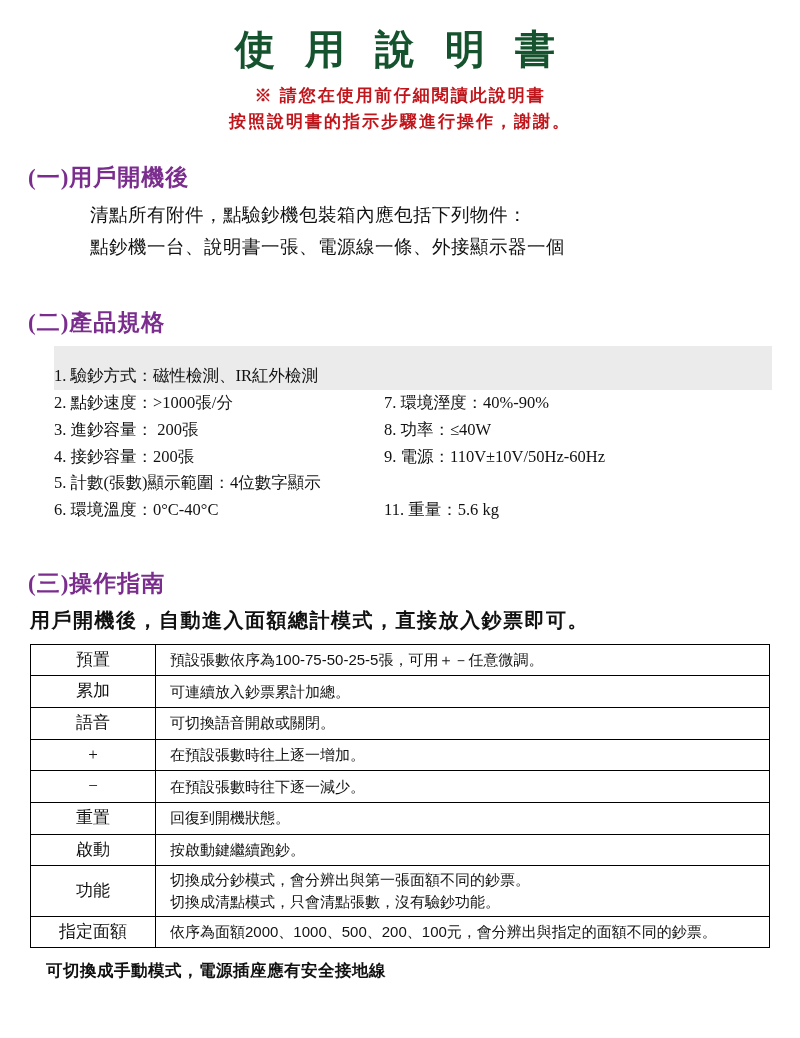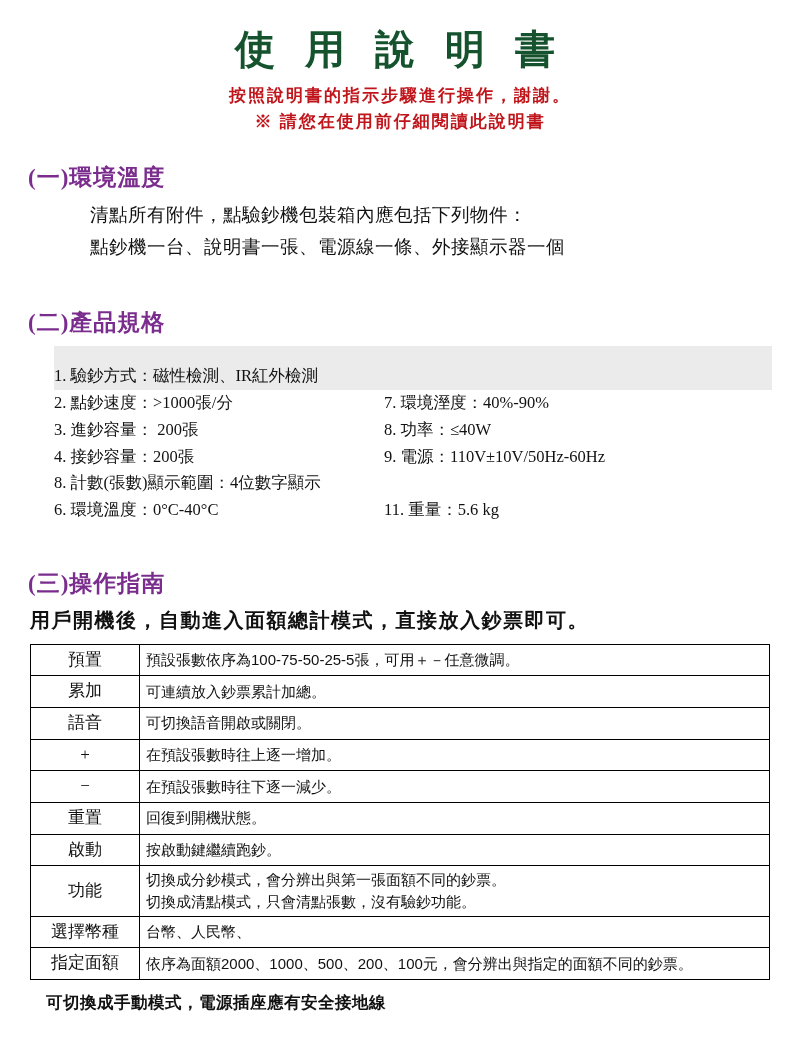--- a/index.html
+++ b/index.html
@@ -97,21 +97,21 @@
 
   
   table.fn {
     border-collapse: collapse;
     width: 740px;
     margin: 0 0 0 2px;
     table-layout: fixed;
   }
   table.fn td {
     border: 1px solid #000;
-    padding: 3px 6px;
+    padding: 3px 14px;
     font-size: 15px;
     font-family: "Liberation Sans", "DejaVu Sans", sans-serif;
     line-height: 1.45;
     vertical-align: middle;
   }
   table.fn td.key {
     width: 96px;
     text-align: center;
     font-family: "Liberation Serif", "DejaVu Serif", serif;
     font-size: 17px;
@@ -129,25 +129,25 @@
   }
 </style>
 </head>
 <body>
 
 <div class="page">
 
   <h1 class="doc-title">使 用 說 明 書</h1>
 
   <div class="notice">
+    <div>※ 請您在使用前仔細閱讀此說明書</div>
     <div>按照說明書的指示步驟進行操作，謝謝。</div>
-    <div>※ 請您在使用前仔細閱讀此說明書</div>
   </div>
 
-  <div class="sec-head">(一)環境溫度</div>
+  <div class="sec-head">(一)用戶開機後</div>
   <div class="para">清點所有附件，點驗鈔機包裝箱內應包括下列物件：</div>
   <div class="para">點鈔機一台、說明書一張、電源線一條、外接顯示器一個</div>
 
   <div class="sec-head purple2">(二)產品規格</div>
 
   <div class="specs">
     <div class="spec-row first">
       <div class="spec-col-l">1. 驗鈔方式：磁性檢測、IR紅外檢測</div>
       <div class="spec-col-r"></div>
     </div>
@@ -157,21 +157,21 @@
     </div>
     <div class="spec-row">
       <div class="spec-col-l">3. 進鈔容量： 200張</div>
       <div class="spec-col-r">8. 功率：≤40W</div>
     </div>
     <div class="spec-row">
       <div class="spec-col-l">4. 接鈔容量：200張</div>
       <div class="spec-col-r">9. 電源：110V±10V/50Hz-60Hz</div>
     </div>
     <div class="spec-row">
-      <div class="spec-col-l">8. 計數(張數)顯示範圍：4位數字顯示</div>
+      <div class="spec-col-l">5. 計數(張數)顯示範圍：4位數字顯示</div>
     </div>
     <div class="spec-row">
       <div class="spec-col-l">6. 環境溫度：0°C-40°C</div>
       <div class="spec-col-r">11. 重量：5.6 kg</div>
     </div>
   </div>
 
   <div class="sec-head purple2">(三)操作指南</div>
 
   <div class="guide-lead">用戶開機後，自動進入面額總計模式，直接放入鈔票即可。</div>
@@ -207,24 +207,20 @@
         <td class="val">按啟動鍵繼續跑鈔。</td>
       </tr>
       <tr>
         <td class="key">功能</td>
         <td class="val">
           <span class="l2">切換成分鈔模式，會分辨出與第一張面額不同的鈔票。</span>
           <span class="l2">切換成清點模式，只會清點張數，沒有驗鈔功能。</span>
         </td>
       </tr>
       <tr>
-        <td class="key">選擇幣種</td>
-        <td class="val">台幣、人民幣、</td>
-      </tr>
-      <tr>
         <td class="key">指定面額</td>
         <td class="val">依序為面額2000、1000、500、200、100元，會分辨出與指定的面額不同的鈔票。</td>
       </tr>
     </tbody>
   </table>
 
   <div class="footer-note">可切換成手動模式，電源插座應有安全接地線</div>
 
 </div>
 

